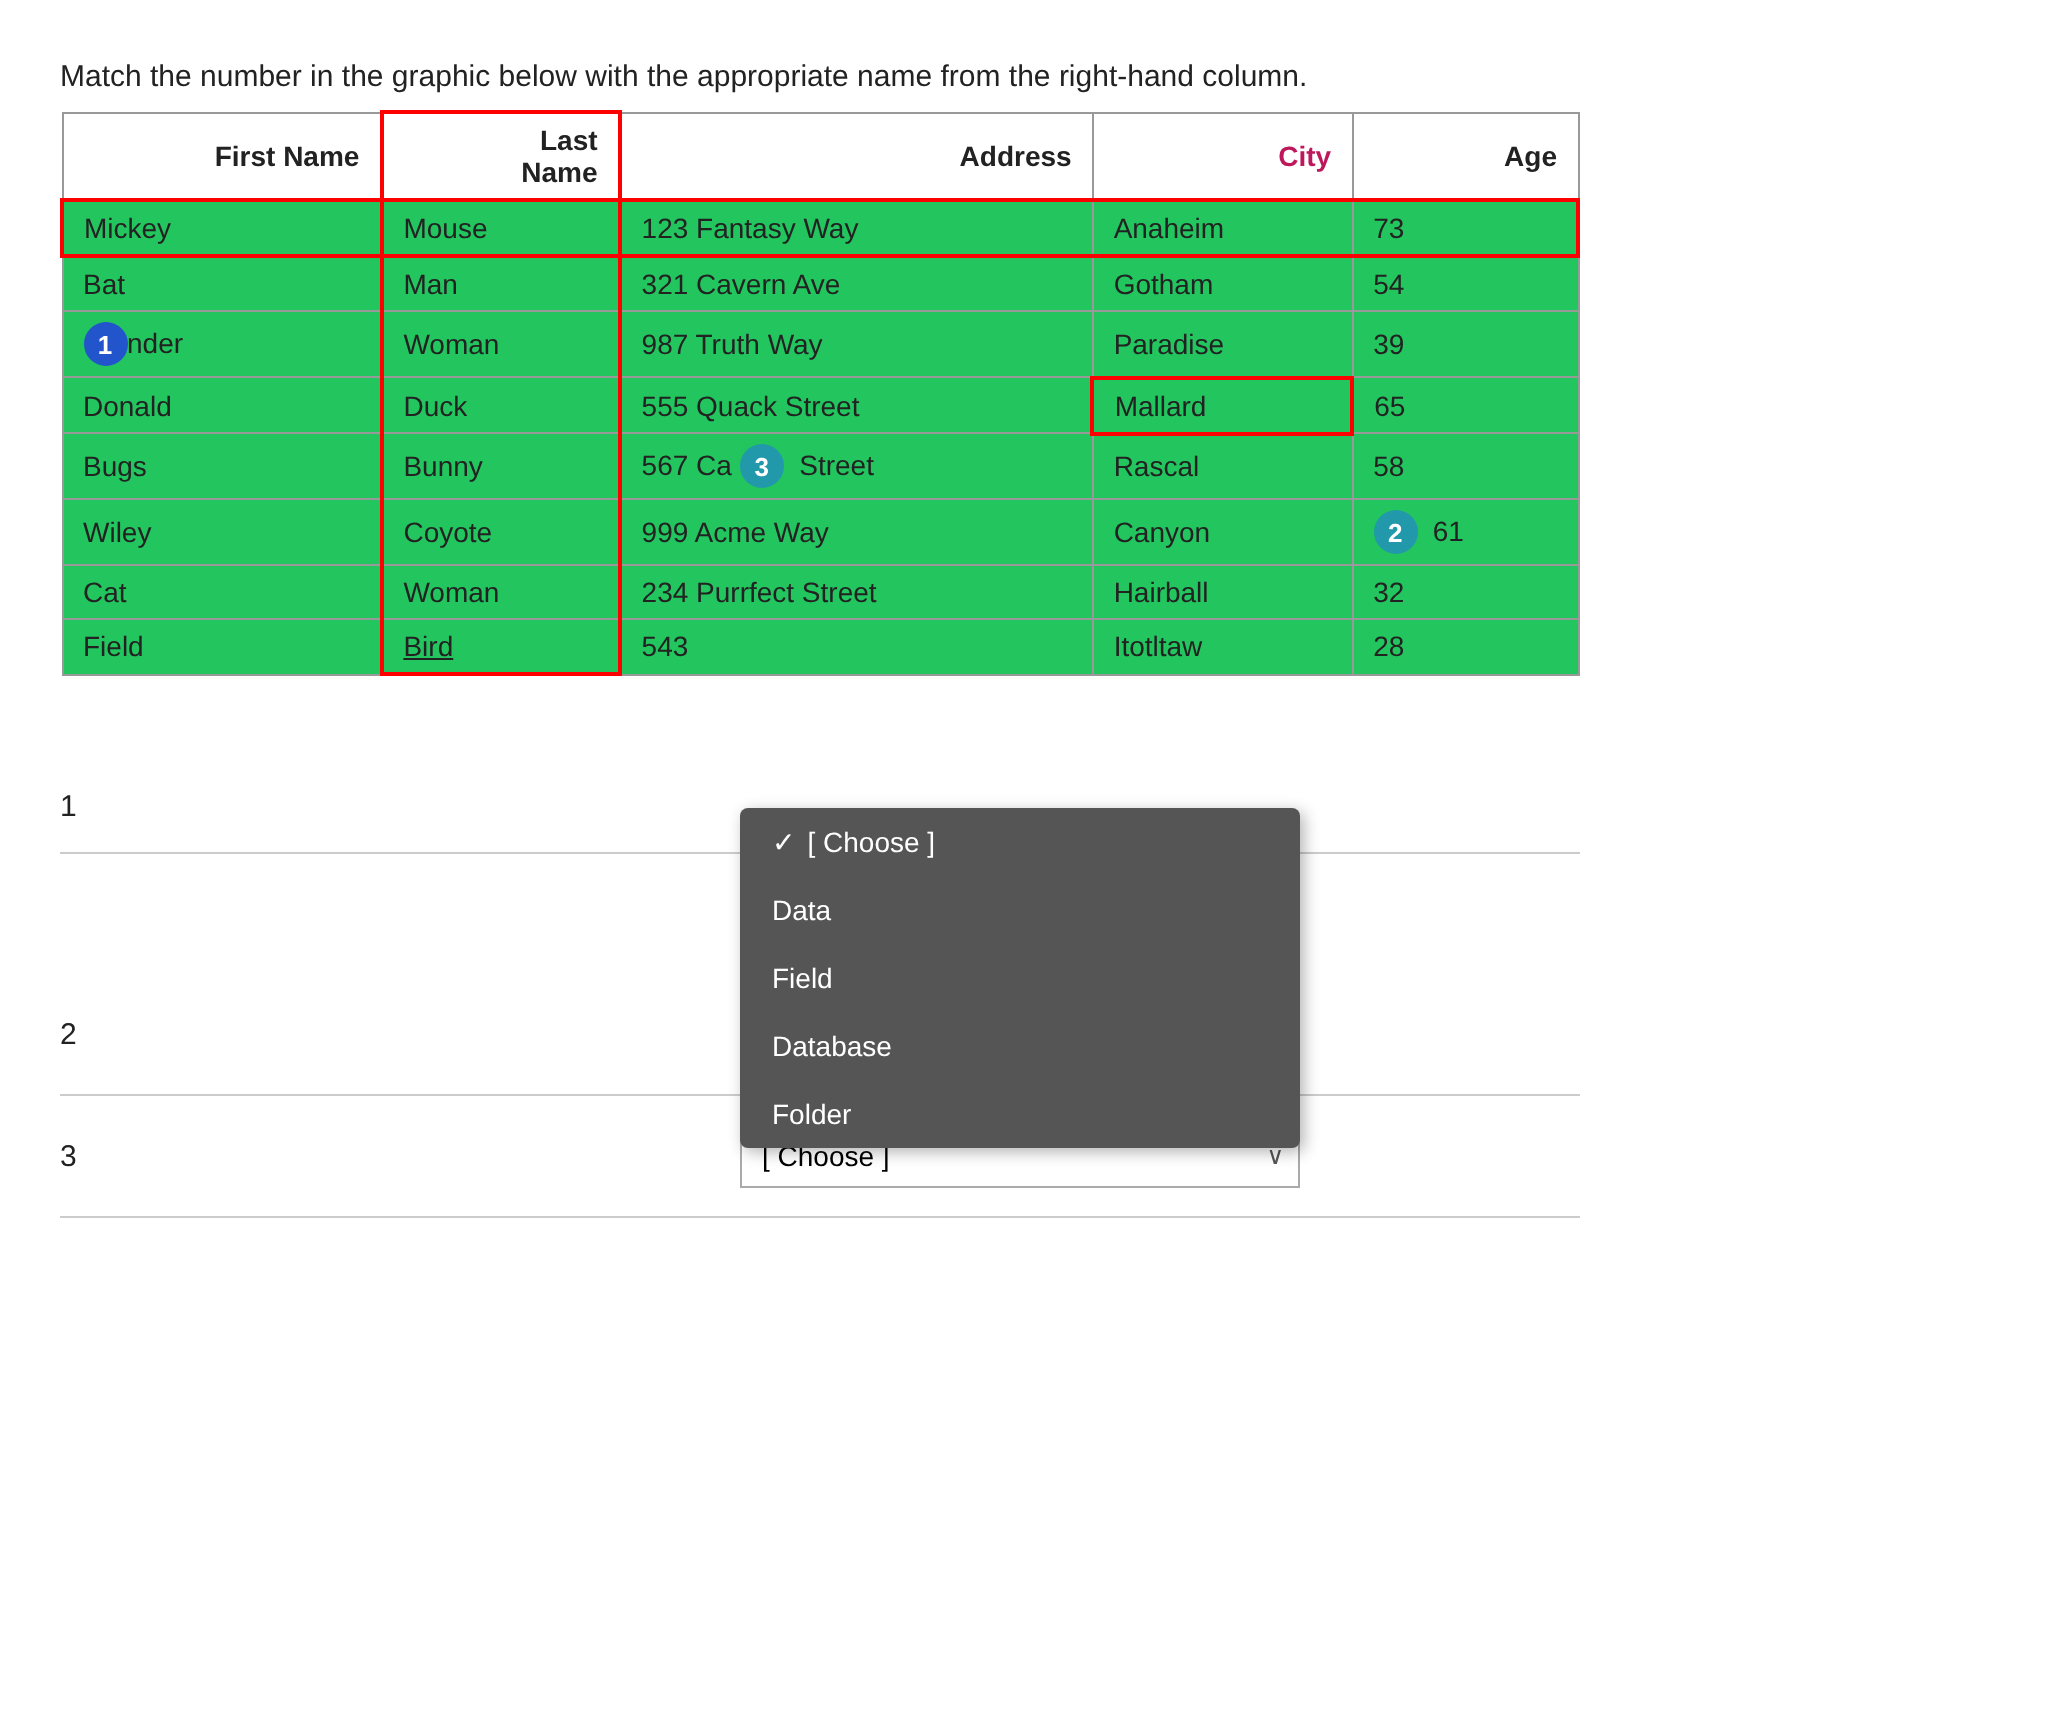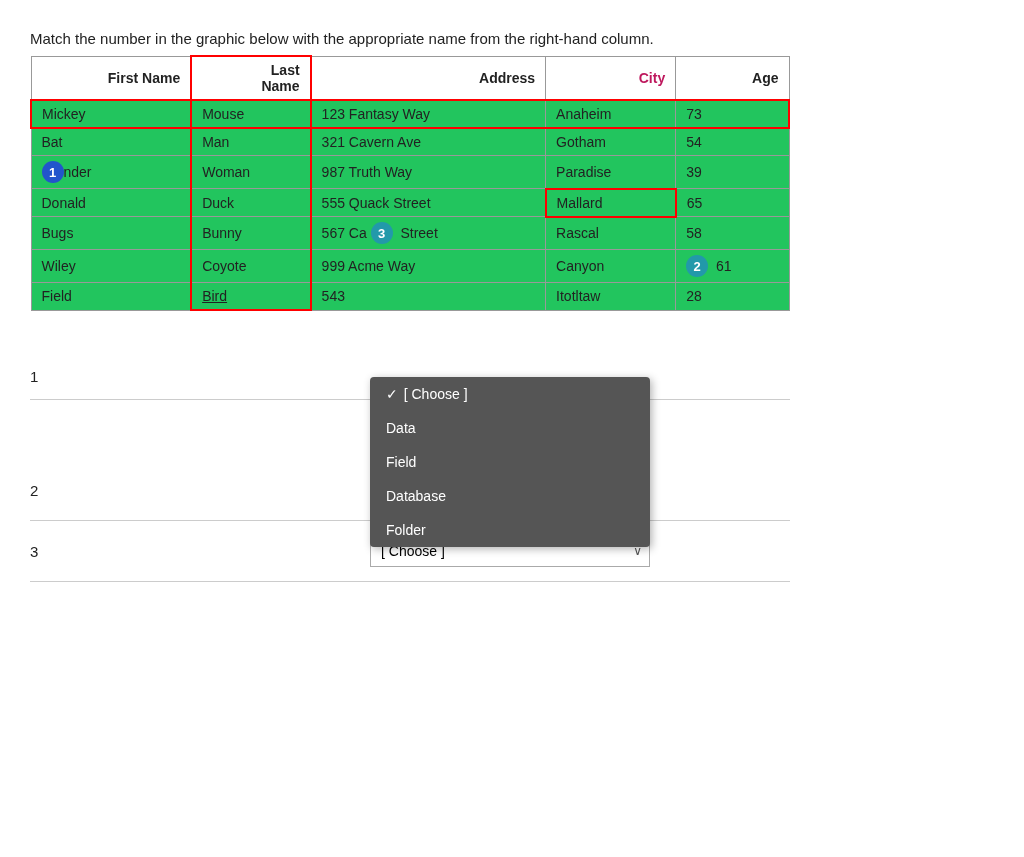--- a/index.html
+++ b/index.html
@@ -214,20 +214,27 @@
         <td>Wiley</td>
         <td class="ln">Coyote</td>
         <td>999 Acme Way</td>
         <td>Canyon</td>
         <td>
           <span class="circle-label circle-teal" style="background:#2299aa;">2</span>
           &nbsp;61
         </td>
       </tr>
 
+      <tr>
+        <td>Cat</td>
+        <td class="ln">Woman</td>
+        <td>234 Purrfect Street</td>
+        <td>Hairball</td>
+        <td>32</td>
+      </tr>
 
       <tr class="last-data-row">
         <td>Field</td>
         <td class="ln">Bird</td>
         <td>543</td>
         <td>Itotltaw</td>
         <td>28</td>
       </tr>
     </tbody>
   </table>

